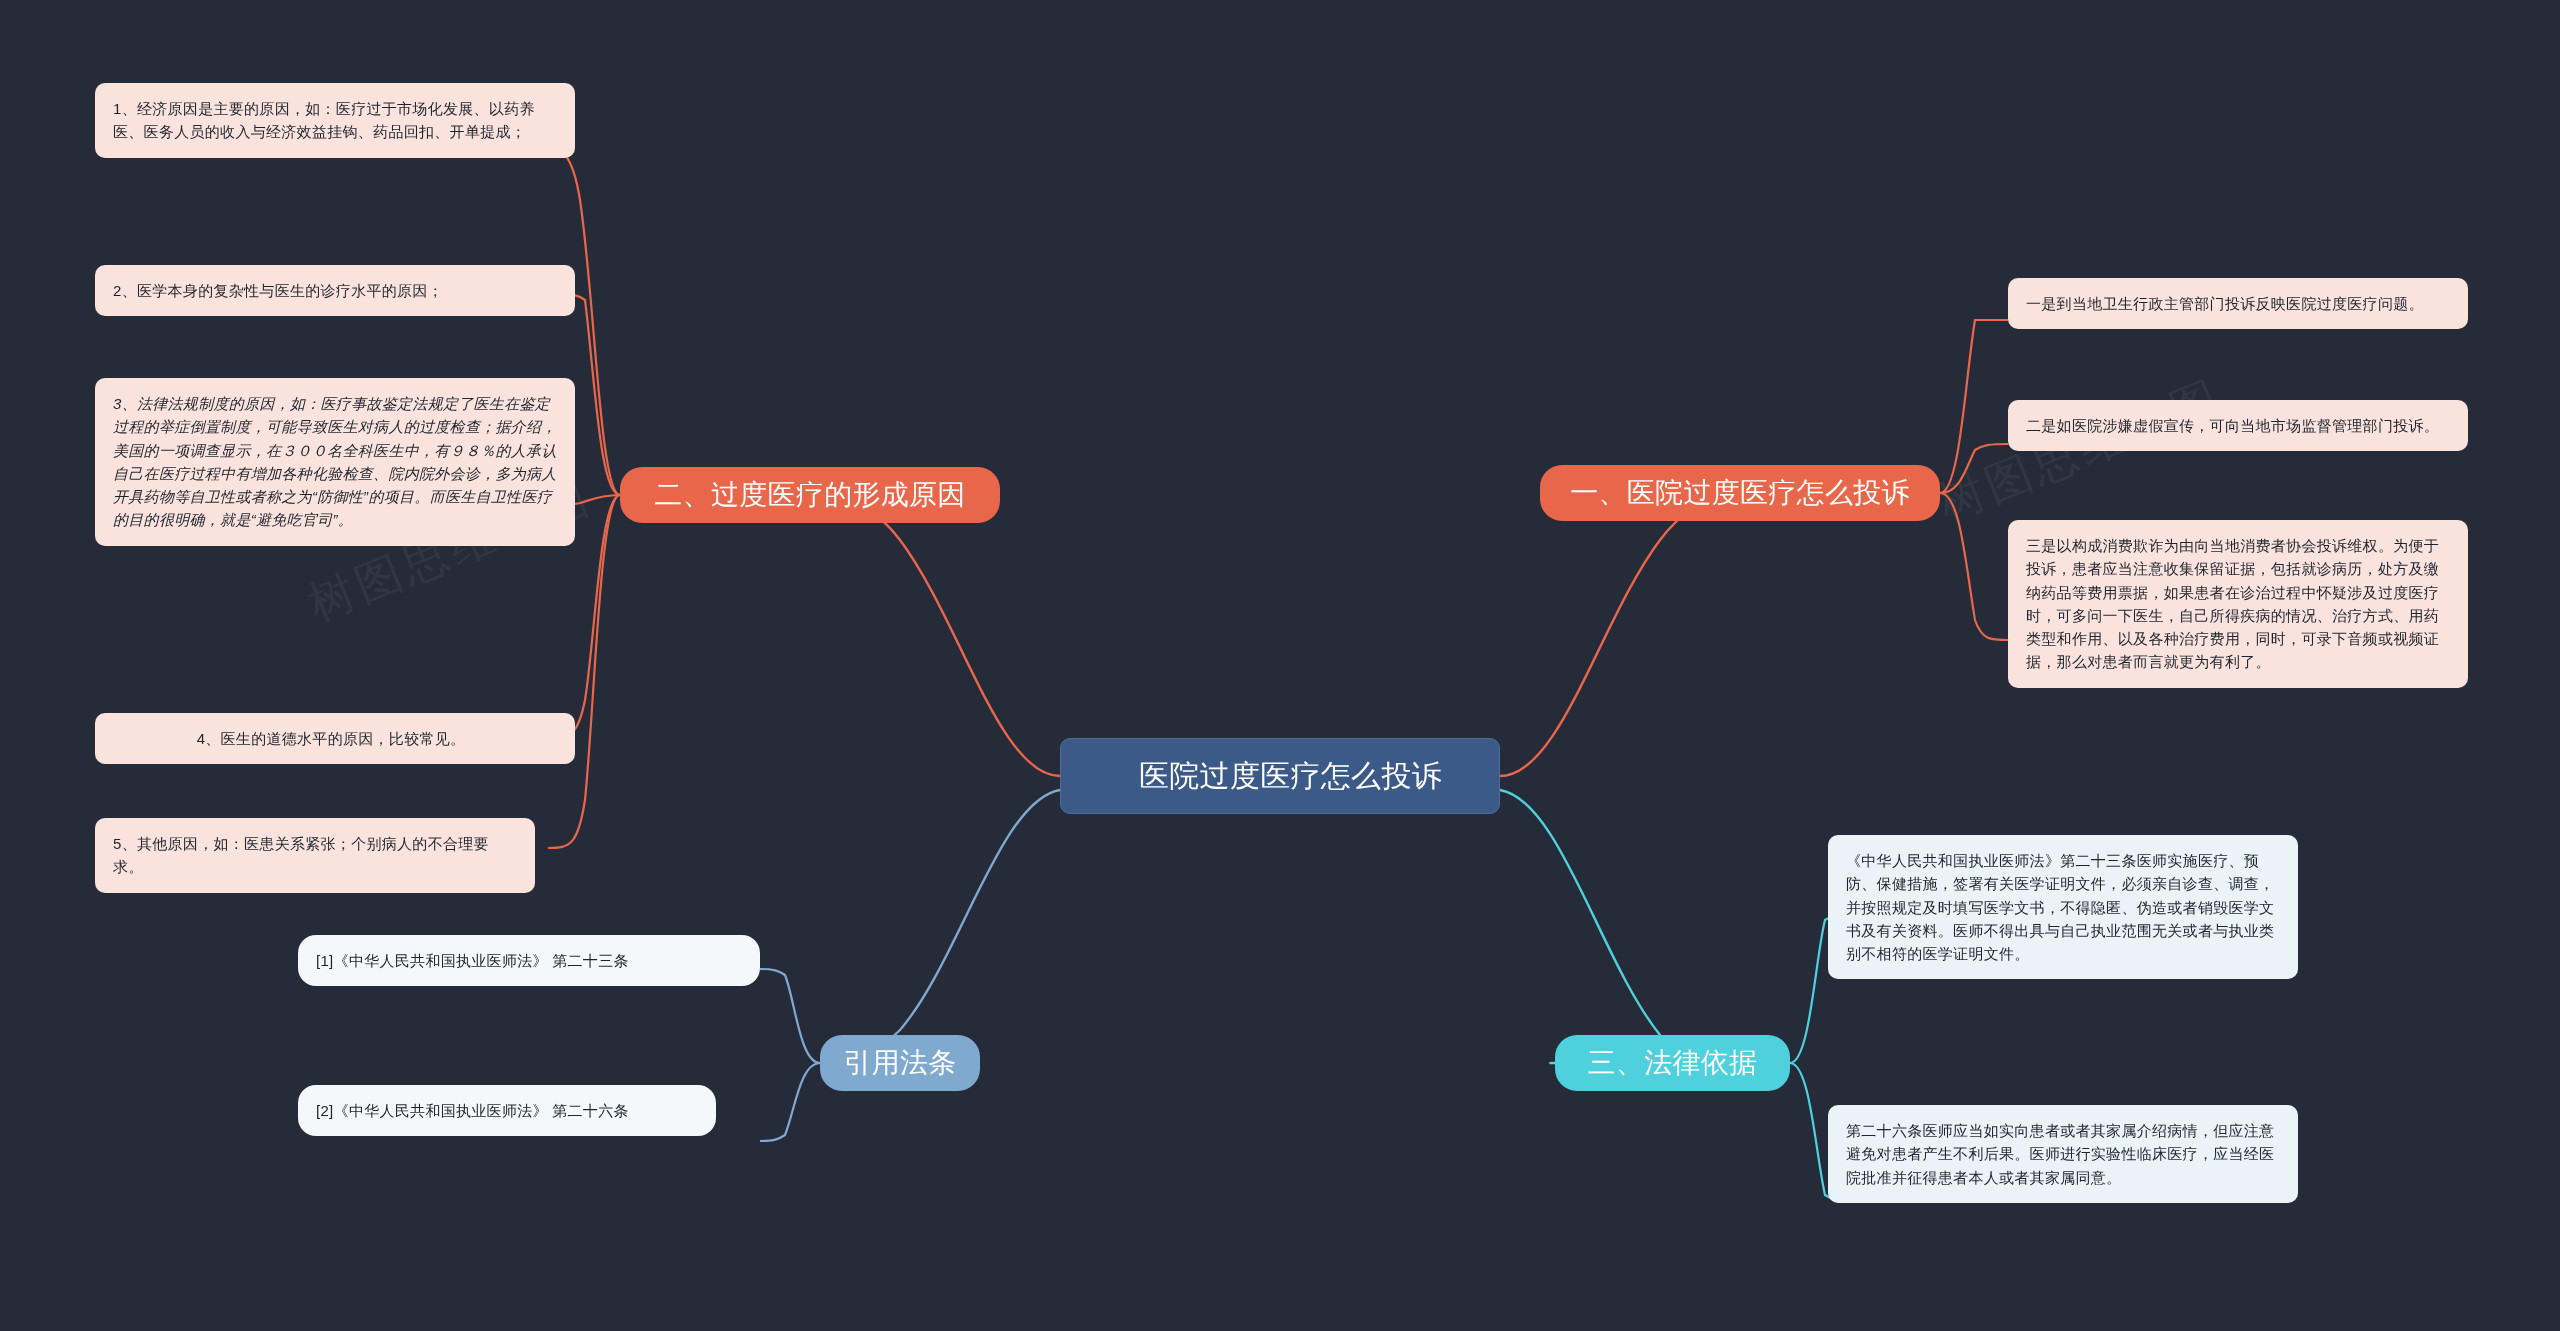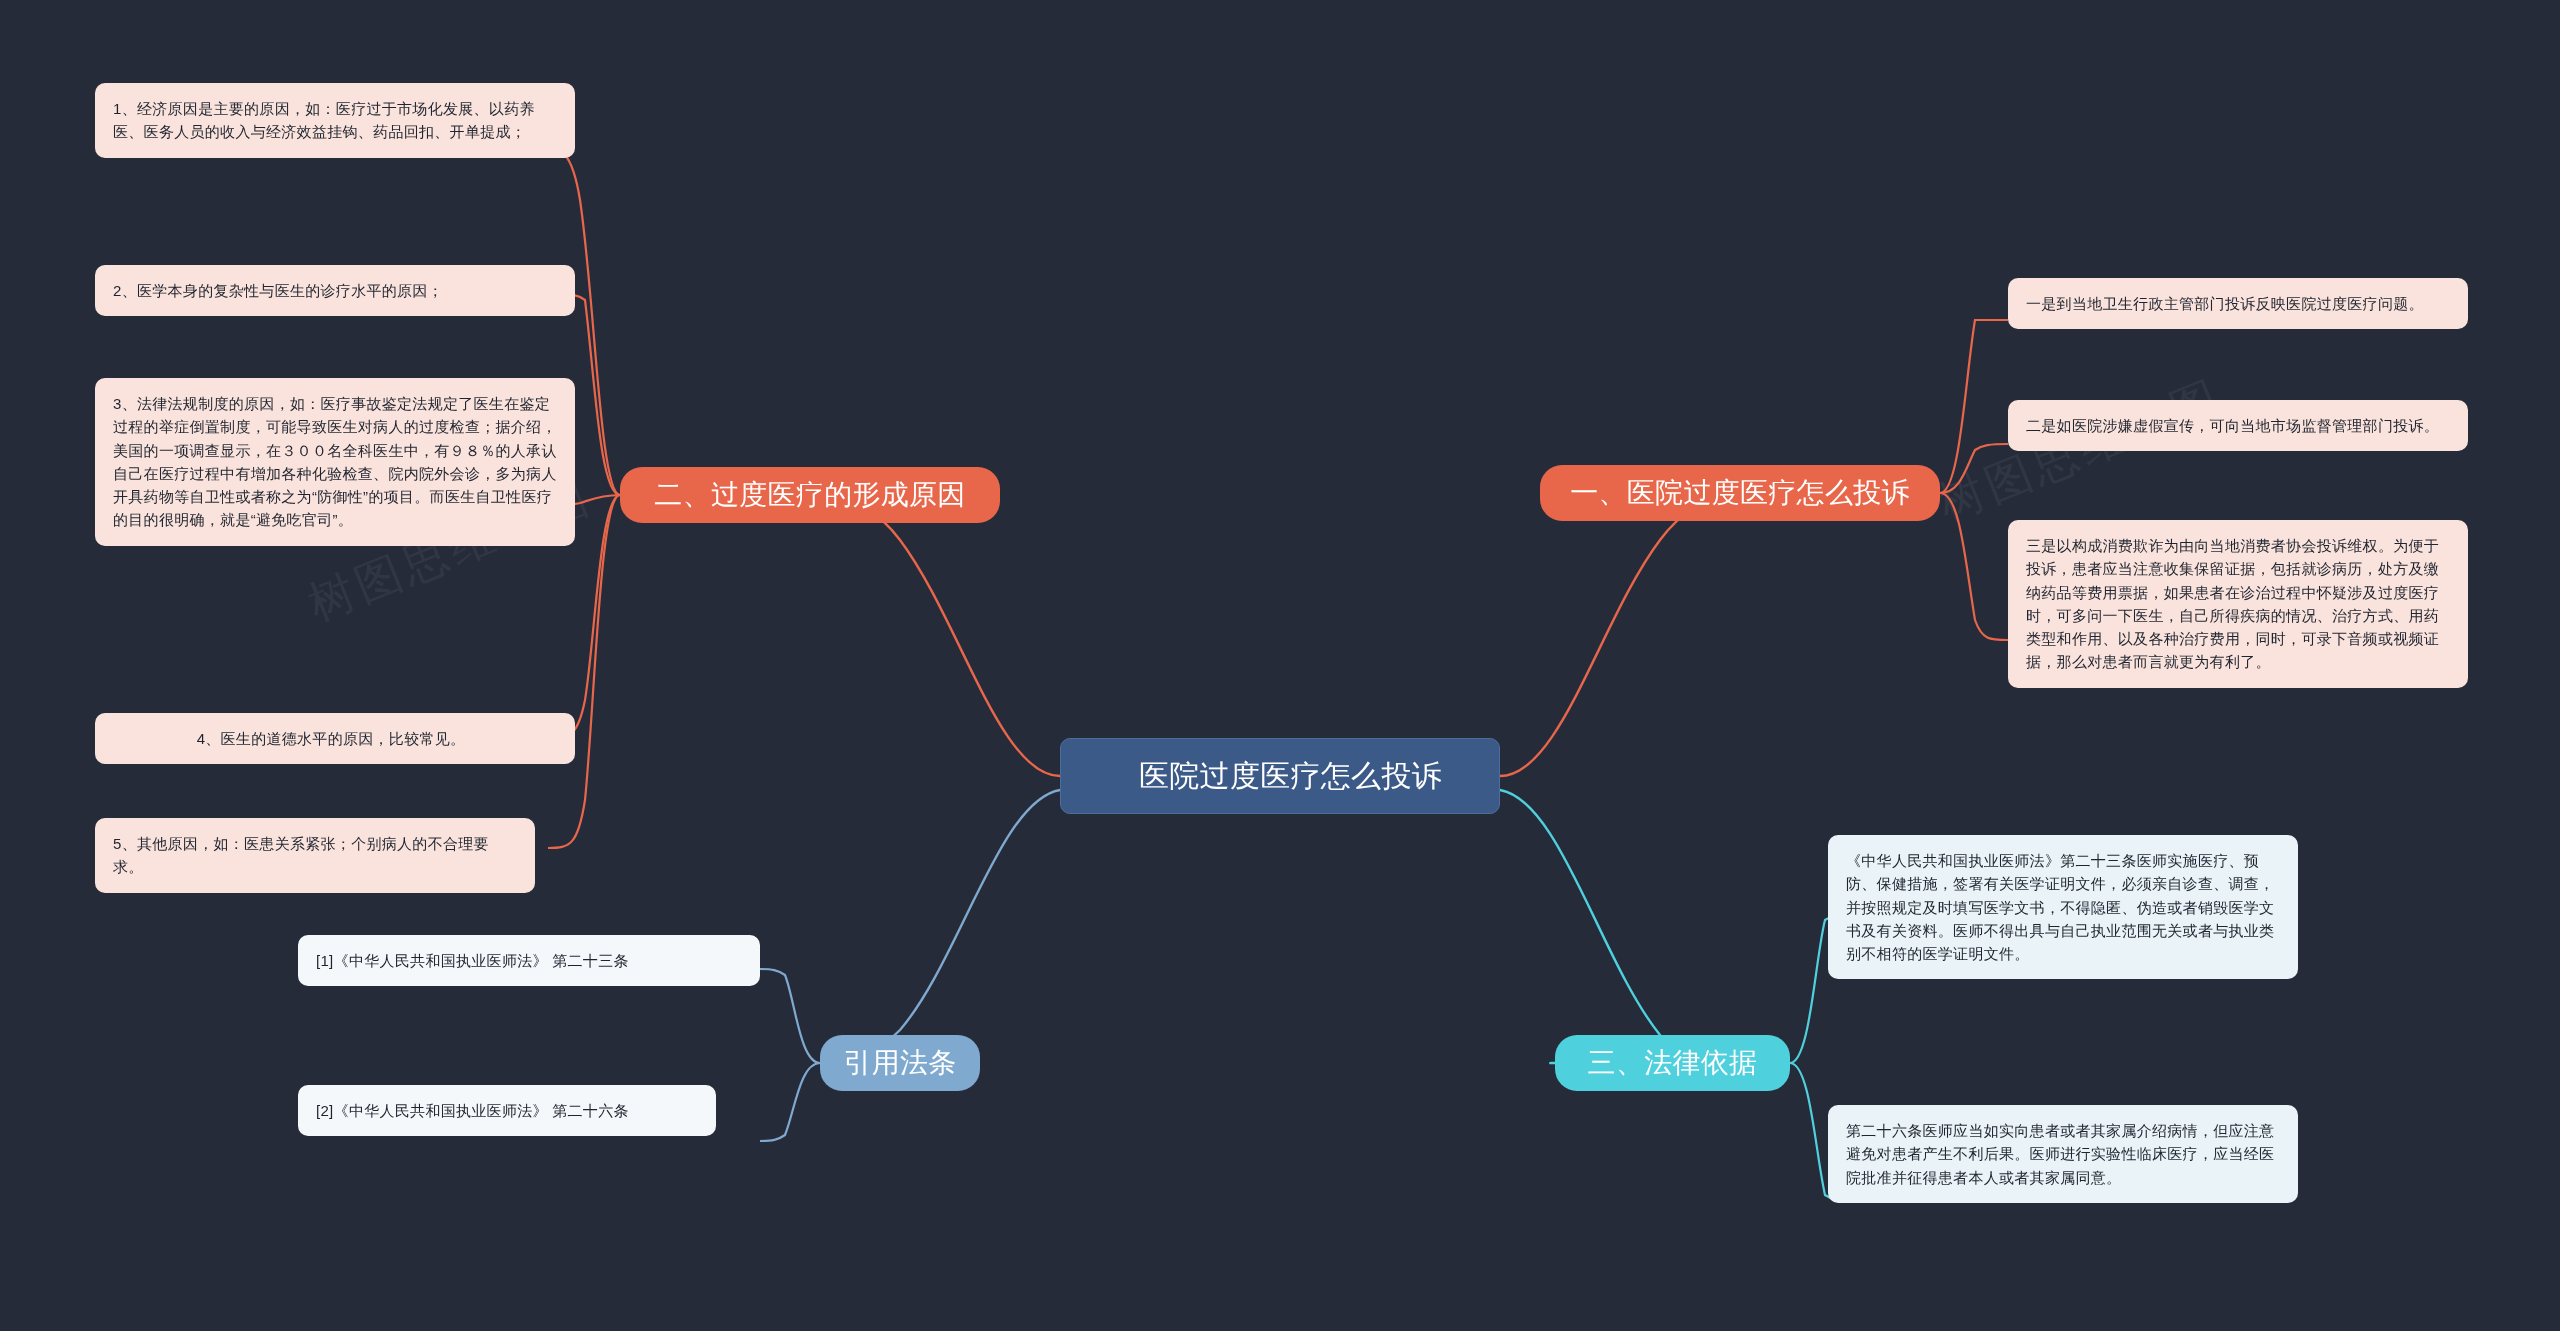--- a/index.html
+++ b/index.html
@@ -92,20 +92,21 @@
     background: #fae3dc;
     color: #1f2430;
   }
   .leaf-lightblue {
     background: #eaf3f8;
     color: #1f2430;
   }
   .leaf-white {
     background: #f4f8fb;
     color: #1f2430;
+    border-radius: 18px;
   }
   .center-text { text-align: center; padding-left: 10px; }
 </style>
 </head>
 <body>
 
 <div id="canvas">
 
   <div class="wm wm1">树图思维导图</div>
   <div class="wm wm2">树图思维导图</div>
@@ -144,21 +145,21 @@
   <div class="node branch branch-orange" style="left:620px; top:467px; width:380px;">
     <span>二、过度医疗的形成原因</span>
   </div>
 
   <div class="node leaf leaf-pink" style="left:95px; top:83px; width:480px;">
     <span>1、经济原因是主要的原因，如：医疗过于市场化发展、以药养医、医务人员的收入与经济效益挂钩、药品回扣、开单提成；</span>
   </div>
   <div class="node leaf leaf-pink" style="left:95px; top:265px; width:480px;">
     <span>2、医学本身的复杂性与医生的诊疗水平的原因；</span>
   </div>
-  <div class="node leaf leaf-pink" style="left:95px; top:378px; width:480px;">
+  <div class="node leaf leaf-pink" style="left:95px; top:378px; width:480px;font-style:italic;">
     <span>3、法律法规制度的原因，如：医疗事故鉴定法规定了医生在鉴定过程的举症倒置制度，可能导致医生对病人的过度检查；据介绍，美国的一项调查显示，在３００名全科医生中，有９８％的人承认自己在医疗过程中有增加各种化验检查、院内院外会诊，多为病人开具药物等自卫性或者称之为“防御性”的项目。而医生自卫性医疗的目的很明确，就是“避免吃官司”。</span>
   </div>
   <div class="node leaf leaf-pink center-text" style="left:95px; top:713px; width:480px;">
     <span>4、医生的道德水平的原因，比较常见。</span>
   </div>
   <div class="node leaf leaf-pink" style="left:95px; top:818px; width:440px;">
     <span>5、其他原因，如：医患关系紧张；个别病人的不合理要求。</span>
   </div>
 
   <div class="node branch branch-orange" style="left:1540px; top:465px; width:400px;">

